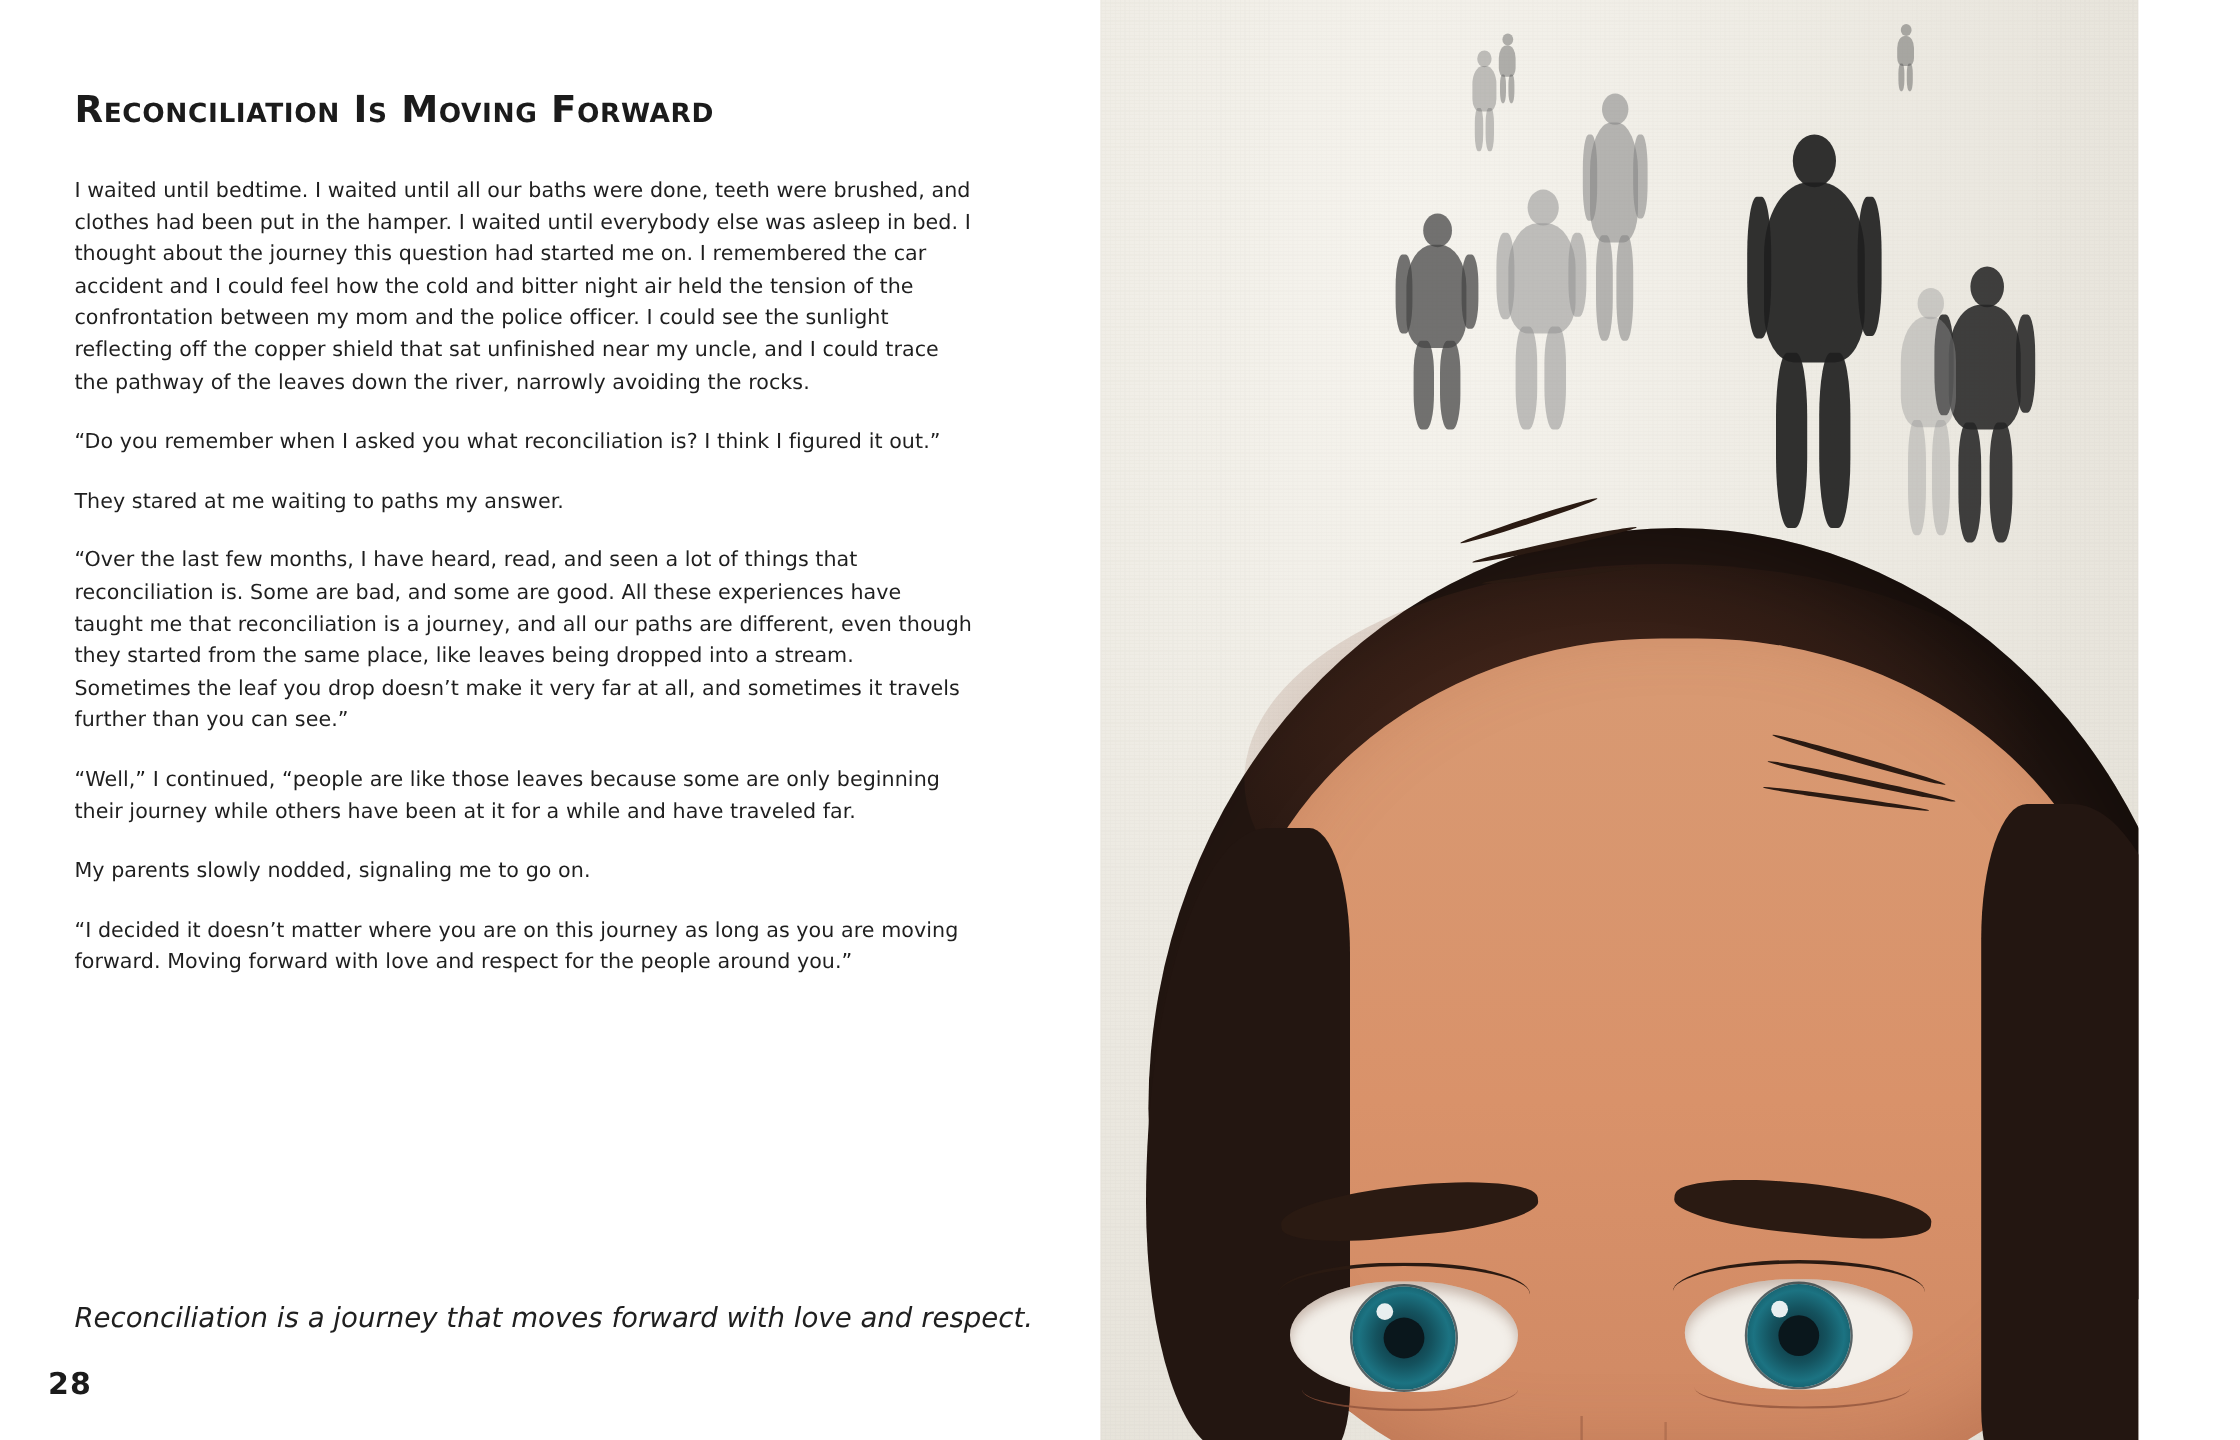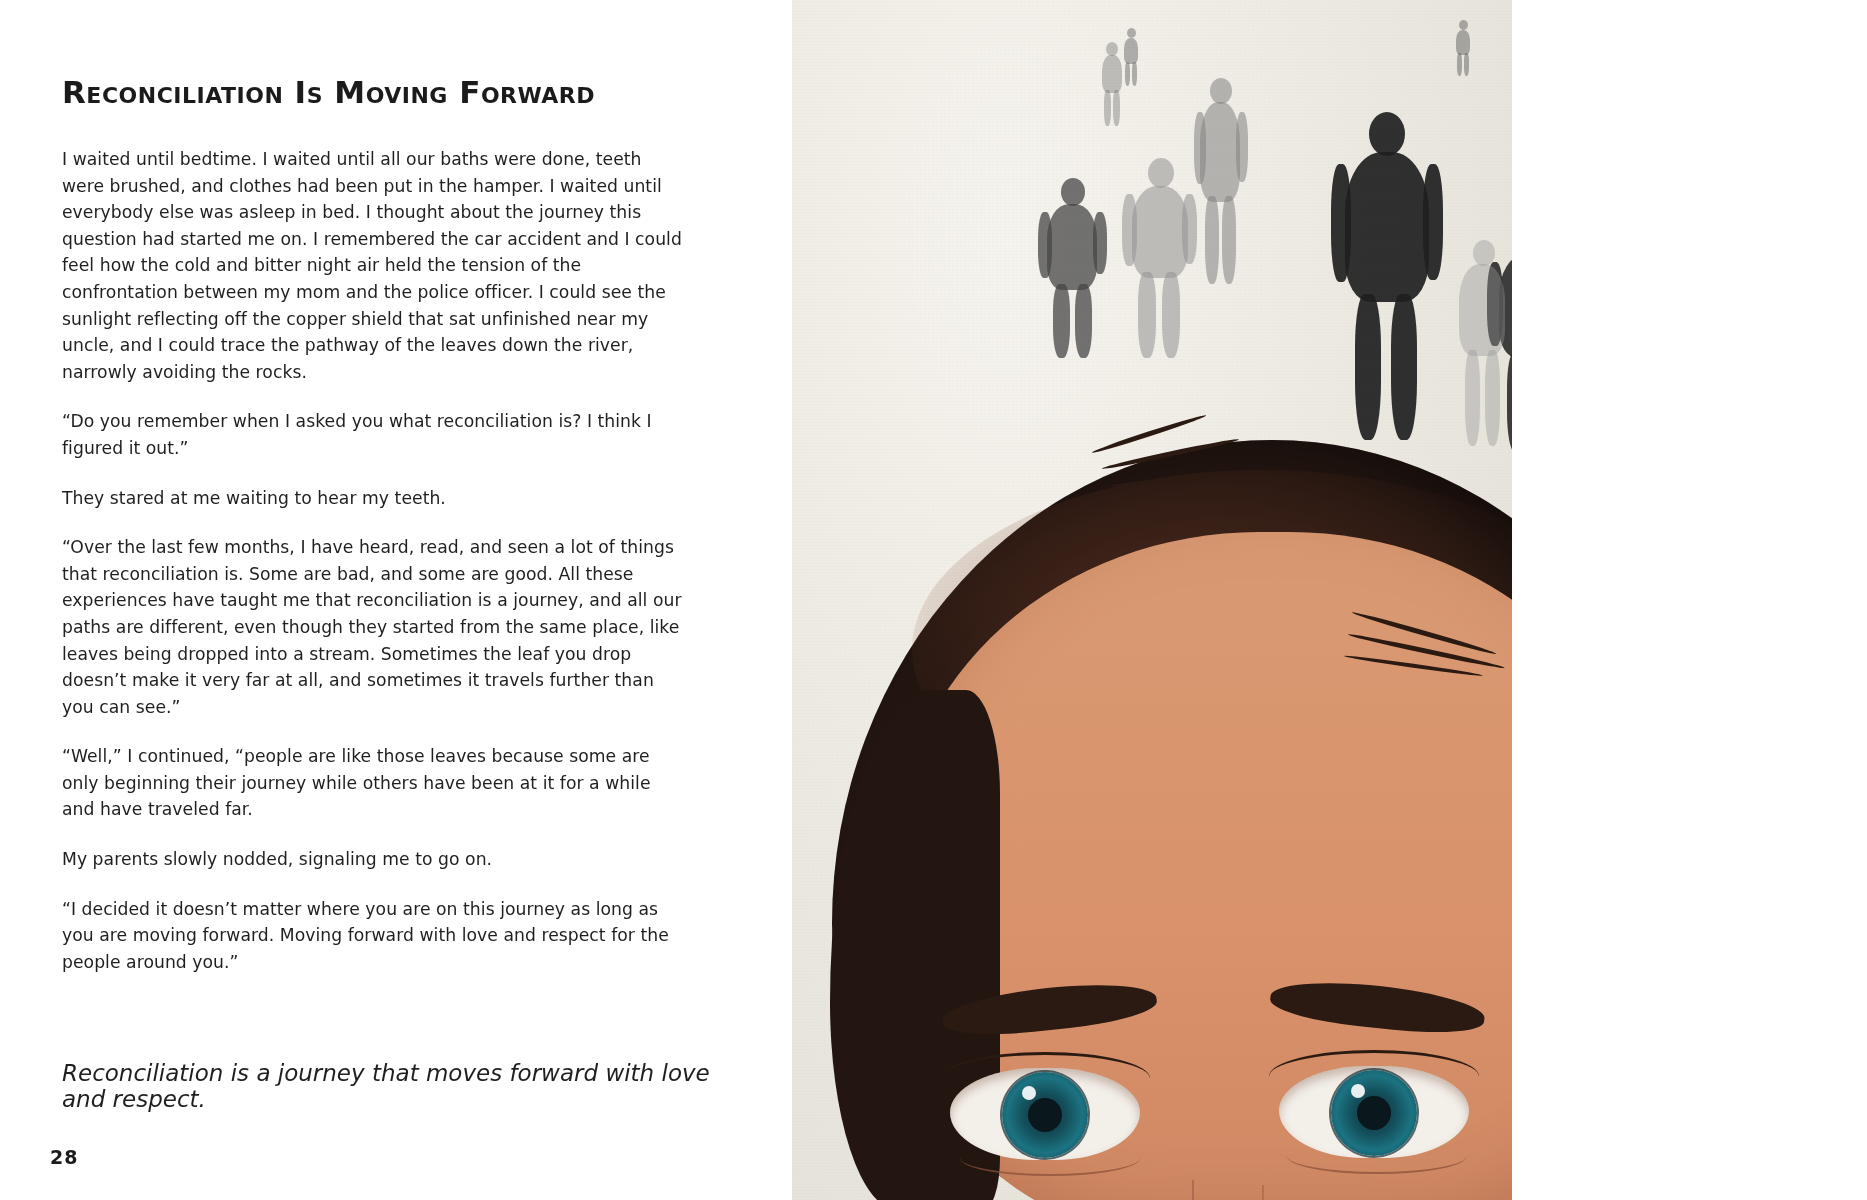--- a/index.html
+++ b/index.html
@@ -8,21 +8,21 @@
     background: #ffffff;
   }
   body {
     width: 1867px;
     height: 1200px;
     overflow: hidden;
     font-family: "DejaVu Sans", sans-serif;
   }
   .spread {
     display: flex;
-    width: 1512px;
+    width: 1782px;
     height: 1200px;
     gap: 44px;
   }
 
   
   .page-left {
     position: relative;
     width: 933px;
     height: 1200px;
     background: #ffffff;
@@ -54,25 +54,25 @@
     font-size: 23px;
     line-height: 26px;
     color: #1f1f1f;
     position: absolute;
     left: 62px;
     bottom: 88px;
     margin: 0;
   }
   .page-number {
     position: absolute;
-    left: 50px;
+    left: 40px;
     bottom: 32px;
     font-family: "DejaVu Sans", sans-serif;
     font-weight: bold;
-    font-size: 19px;
+    font-size: 25px;
     color: #1b1b1b;
     letter-spacing: 1px;
     text-align: right;
   }
 
   
   .page-right {
     position: relative;
     width: 934px;
     height: 1200px;
@@ -245,21 +245,21 @@
 <body>
 
 <div class="spread" data-interactable="false">
 
   <div class="page-left" data-interactable="false">
     <h1 class="chapter-title" data-interactable="false">Reconciliation is Moving Forward</h1>
 
     <div class="body-text" data-interactable="false">
       <p data-interactable="false">I waited until bedtime. I waited until all our baths were done, teeth were brushed, and clothes had been put in the hamper. I waited until everybody else was asleep in bed. I thought about the journey this question had started me on. I remembered the car accident and I could feel how the cold and bitter night air held the tension of the confrontation between my mom and the police officer. I could see the sunlight reflecting off the copper shield that sat unfinished near my uncle, and I could trace the pathway of the leaves down the river, narrowly avoiding the rocks.</p>
       <p data-interactable="false">“Do you remember when I asked you what reconciliation is? I think I figured it out.”</p>
-      <p data-interactable="false">They stared at me waiting to hear my teeth.</p>
+      <p data-interactable="false">They stared at me waiting to paths my answer.</p>
       <p data-interactable="false">“Over the last few months, I have heard, read, and seen a lot of things that reconciliation is. Some are bad, and some are good. All these experiences have taught me that reconciliation is a journey, and all our paths are different, even though they started from the same place, like leaves being dropped into a stream. Sometimes the leaf you drop doesn’t make it very far at all, and sometimes it travels further than you can see.”</p>
       <p data-interactable="false">“Well,” I continued, “people are like those leaves because some are only beginning their journey while others have been at it for a while and have traveled far.</p>
       <p data-interactable="false">My parents slowly nodded, signaling me to go on.</p>
       <p data-interactable="false">“I decided it doesn’t matter where you are on this journey as long as you are moving forward. Moving forward with love and respect for the people around you.”</p>
     </div>
 
     <p class="closing-note" data-interactable="false">Reconciliation is a journey that moves forward with love and respect.</p>
     <div class="page-number" data-interactable="false">28</div>
   </div>
 

